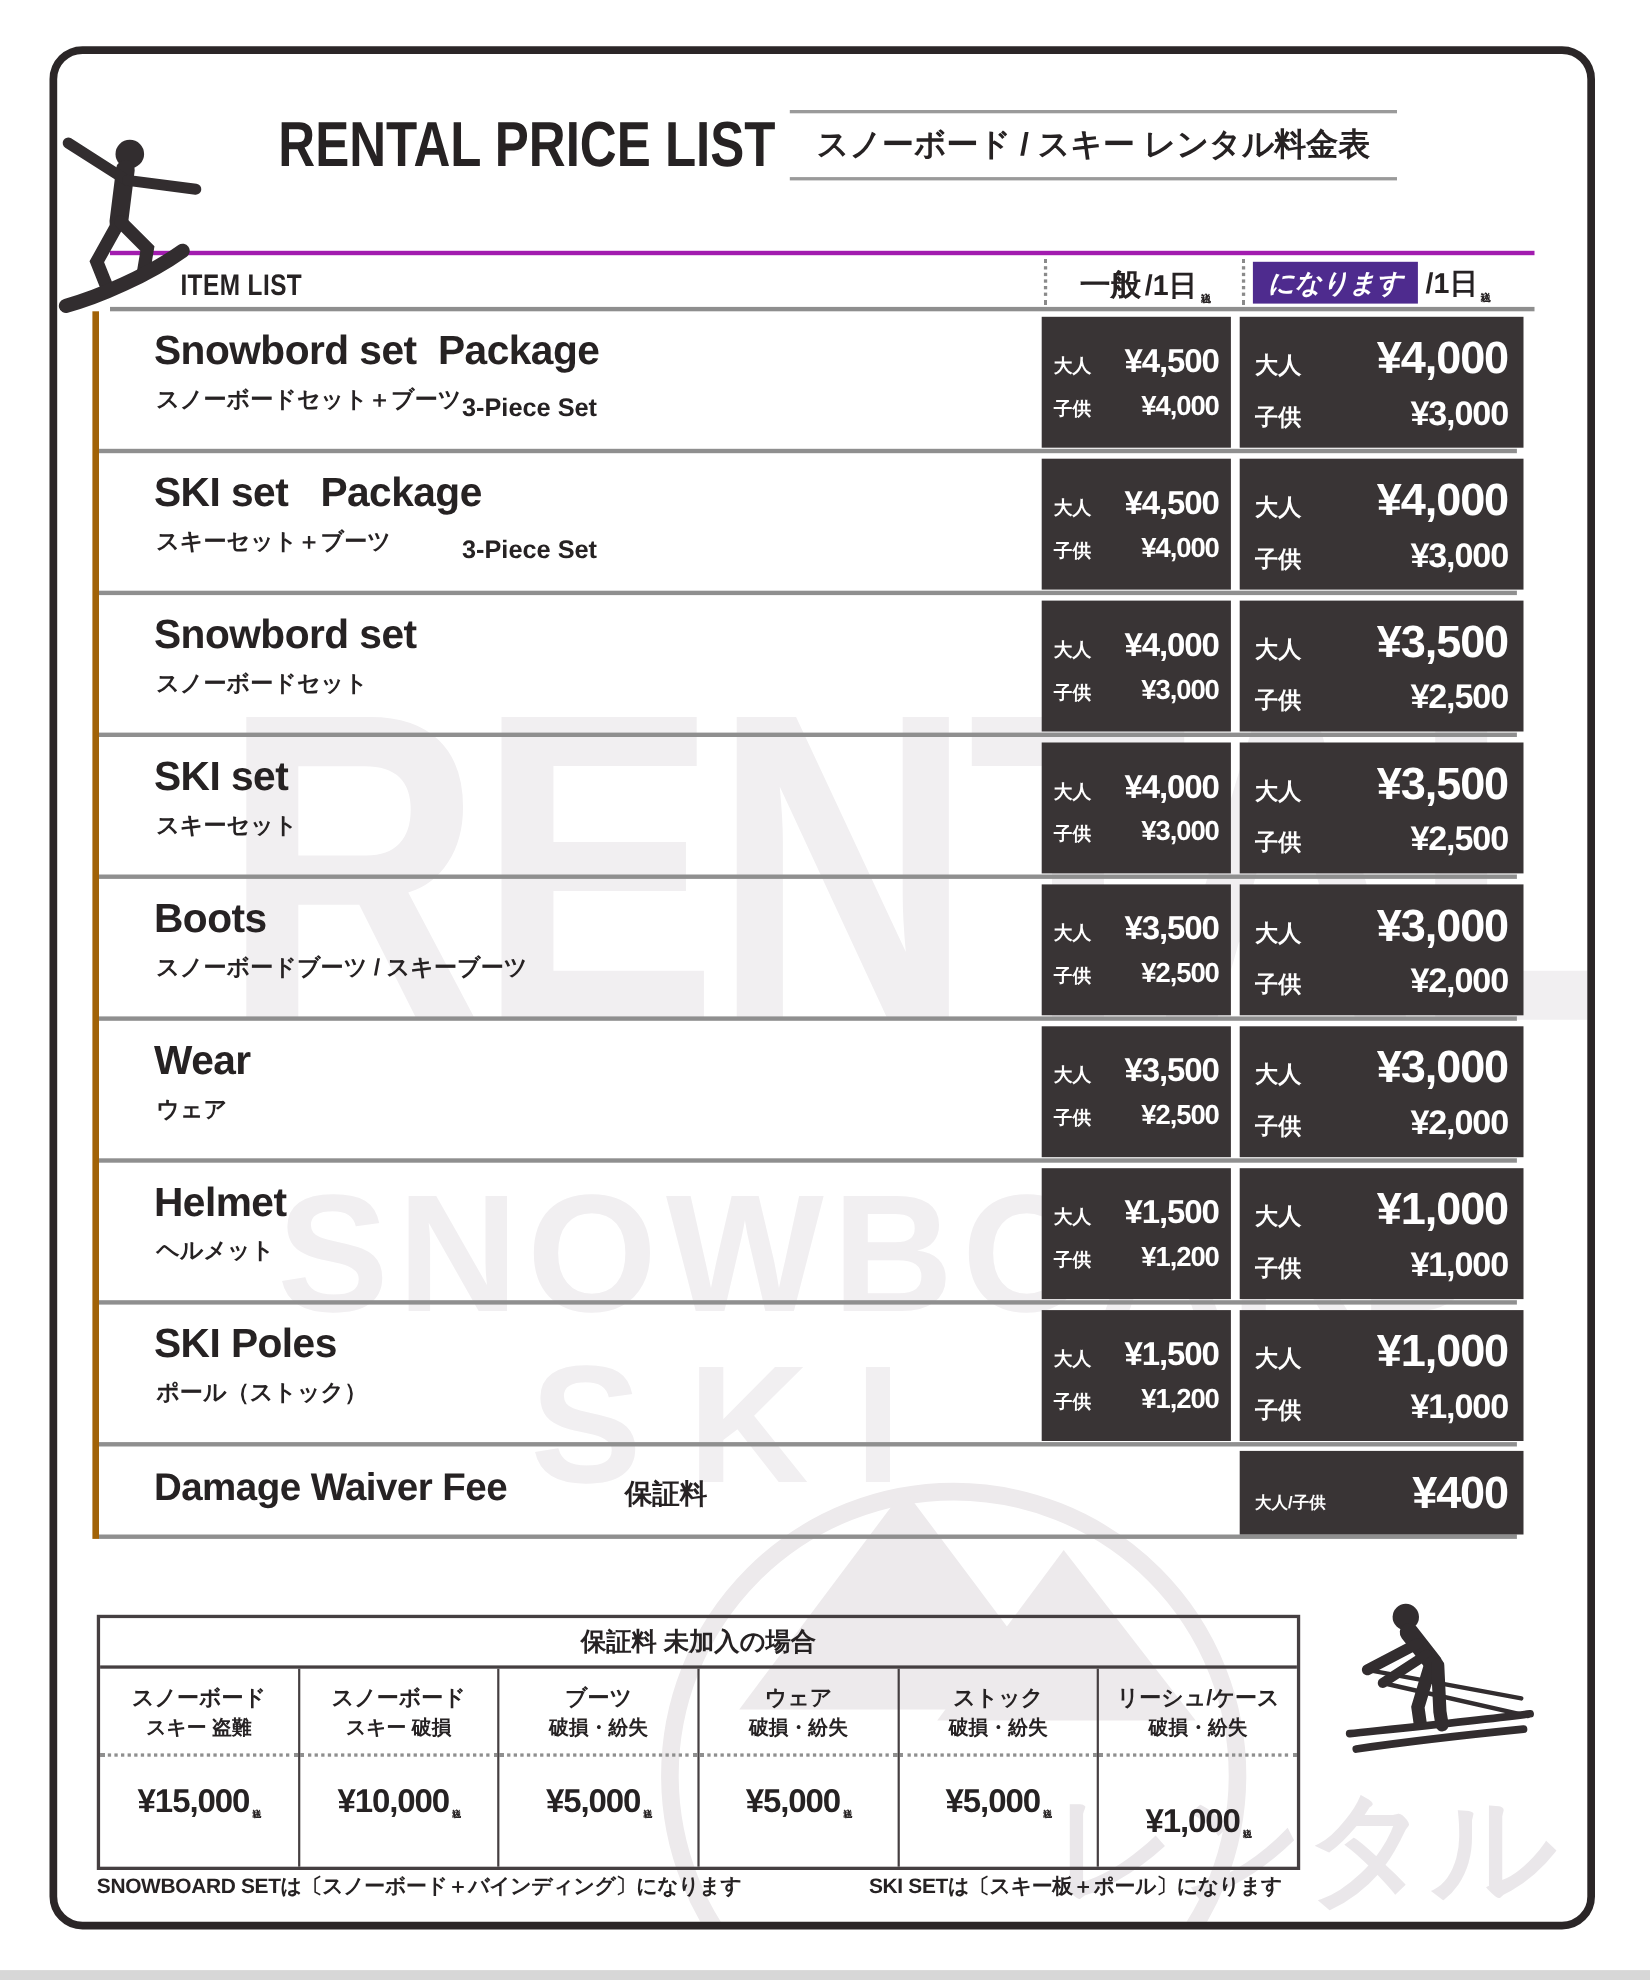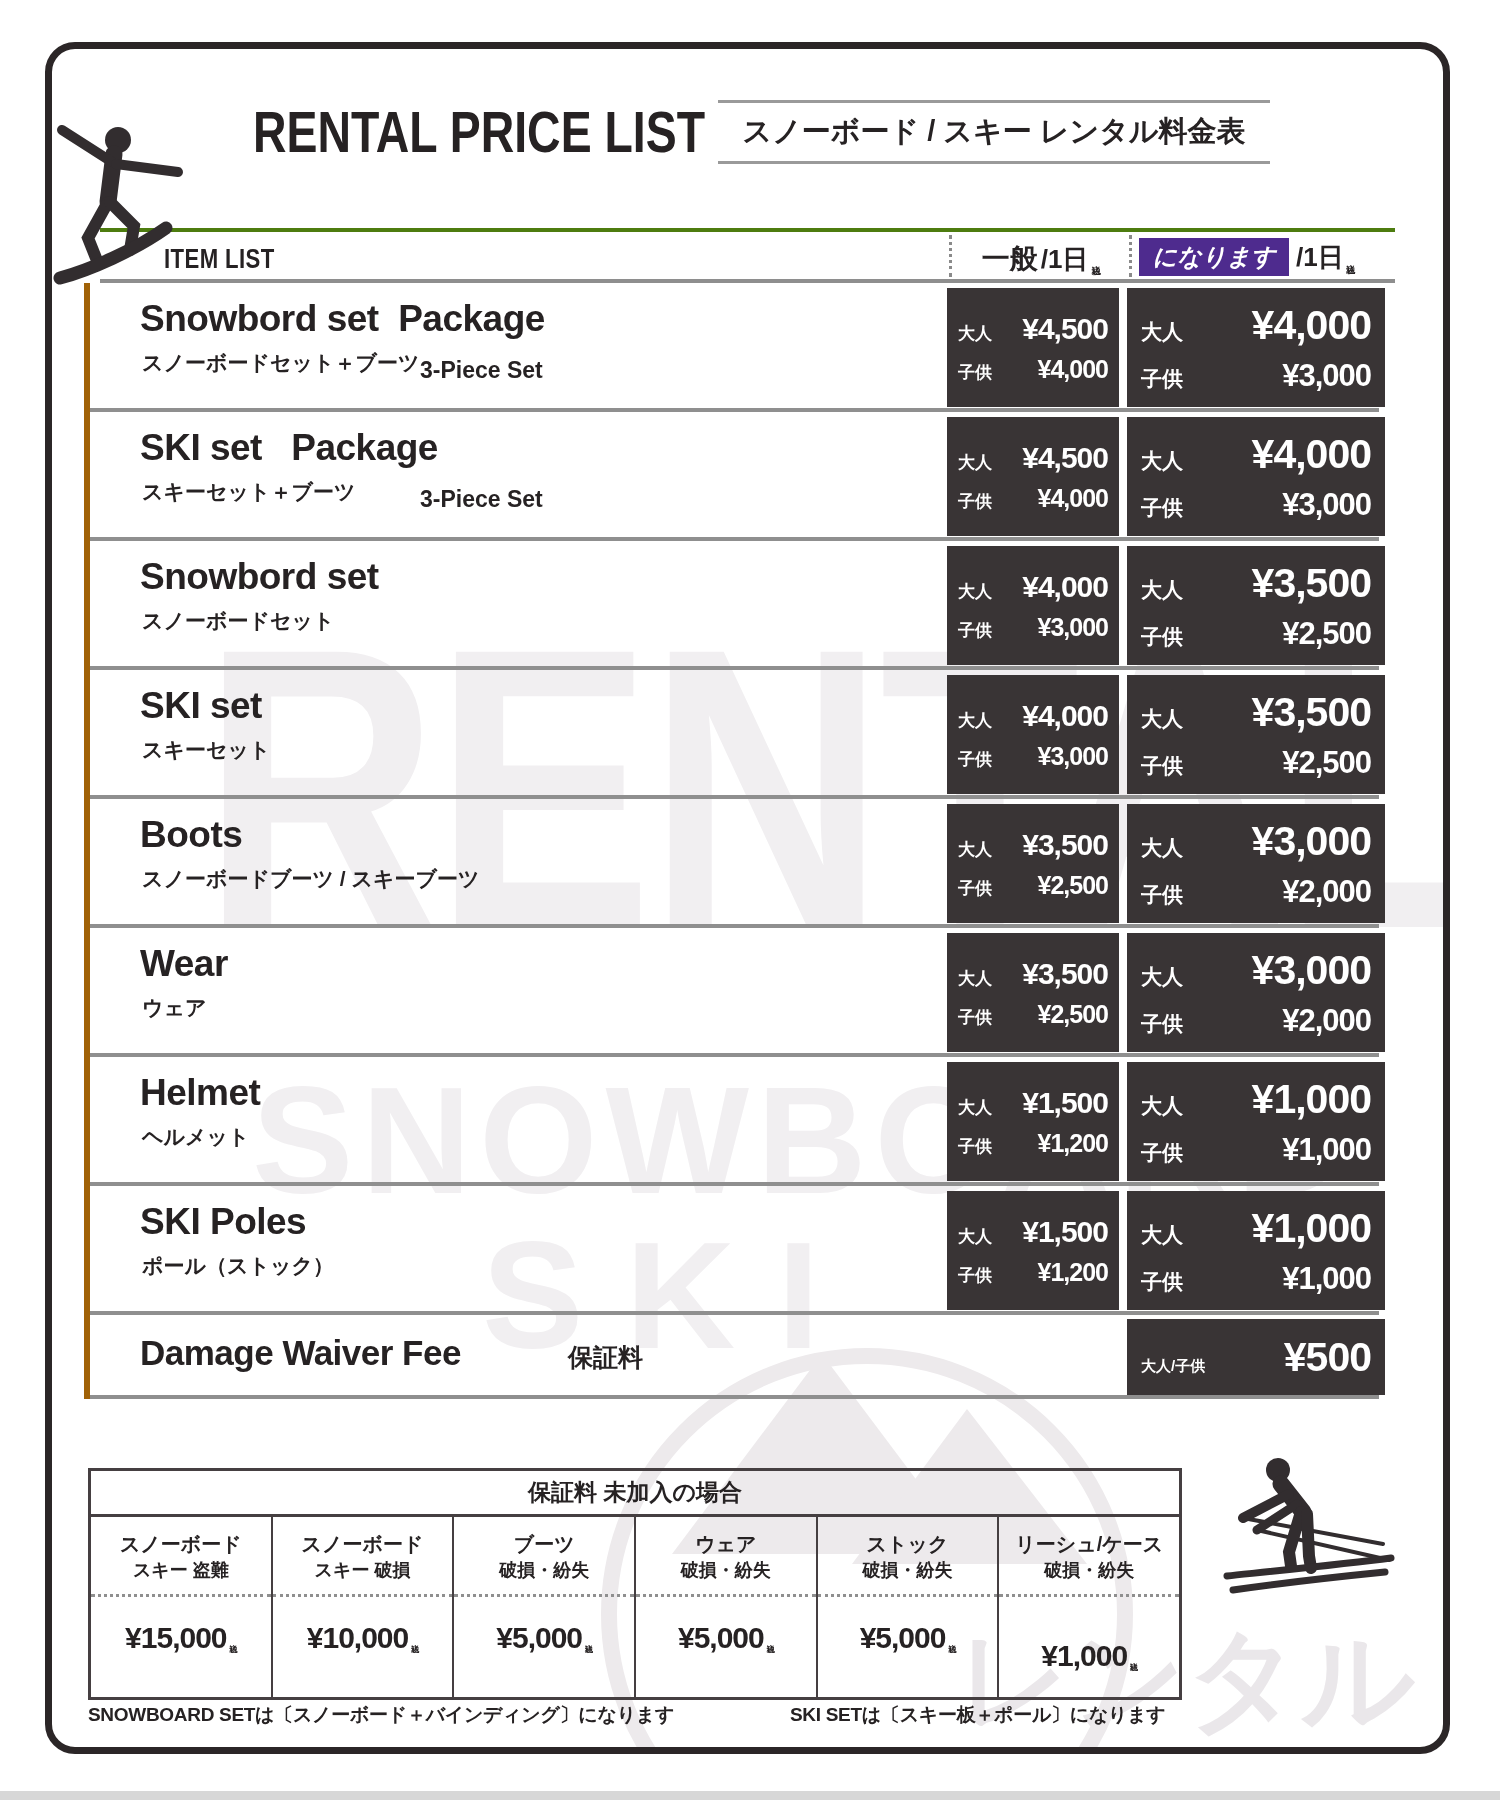--- a/index.html
+++ b/index.html
@@ -27,21 +27,21 @@
   .title { position:absolute; left:253px; top:98px; z-index:2; color:#262223;
            font-size:58px; font-weight:900; letter-spacing:0px;
            transform:scaleX(.8); transform-origin:left top; white-space:nowrap; }
   .subtitle { position:absolute; left:718px; top:100px; width:552px; height:64px; z-index:2;
               border-top:3px solid #9a9a9a; border-bottom:3px solid #9a9a9a;
               display:flex; align-items:center; justify-content:center;
               font-size:29px; font-weight:800; color:#262223; white-space:nowrap; }
 
   
   .thead { position:absolute; left:100px; top:228px; width:1295px; height:55px; z-index:2;
-           border-top:4px solid #4d7c0f; border-bottom:4px solid #8e8e8e; }
+           border-top:4px solid #a21caf; border-bottom:4px solid #8e8e8e; }
   .thead-item { position:absolute; left:64px; top:12px; font-size:27px; font-weight:900;
                 color:#262223; transform:scaleX(.82); transform-origin:left top; letter-spacing:.5px; }
   .dot-sep { position:absolute; top:3px; height:42px; border-left:3px dotted #8a8a8a; }
   .sep1 { left:849px; } .sep2 { left:1029px; }
   .col-general { position:absolute; left:855px; top:8px; width:172px;
                  display:flex; align-items:baseline; justify-content:center; gap:3px;
                  color:#262223; white-space:nowrap;text-align:center; }
   .g-label { font-size:28px; font-weight:800; }
   .g-unit  { font-size:26px; font-weight:800; }
   .member-badge { position:absolute; left:1039px; top:6px; width:150px; height:38px;
@@ -357,21 +357,21 @@
           </div>
       </div>
     </div>
 
     <div class="row waiver">
       <div class="item-en">Damage Waiver Fee</div>
       <div class="item-jp">保証料</div>
       <div class="cell member wcell">
         <div class="pl">
             <span class="plabel">大人/子供</span>
-            <span class="pval ma">¥500</span>
+            <span class="pval ma">¥400</span>
           </div>
       </div>
     </div>
 
   </div>
 
   <div class="ptable">
     <div class="pt-title">保証料 未加入の場合</div>
     <div class="pt-cols">
       <div class="pt-col">

